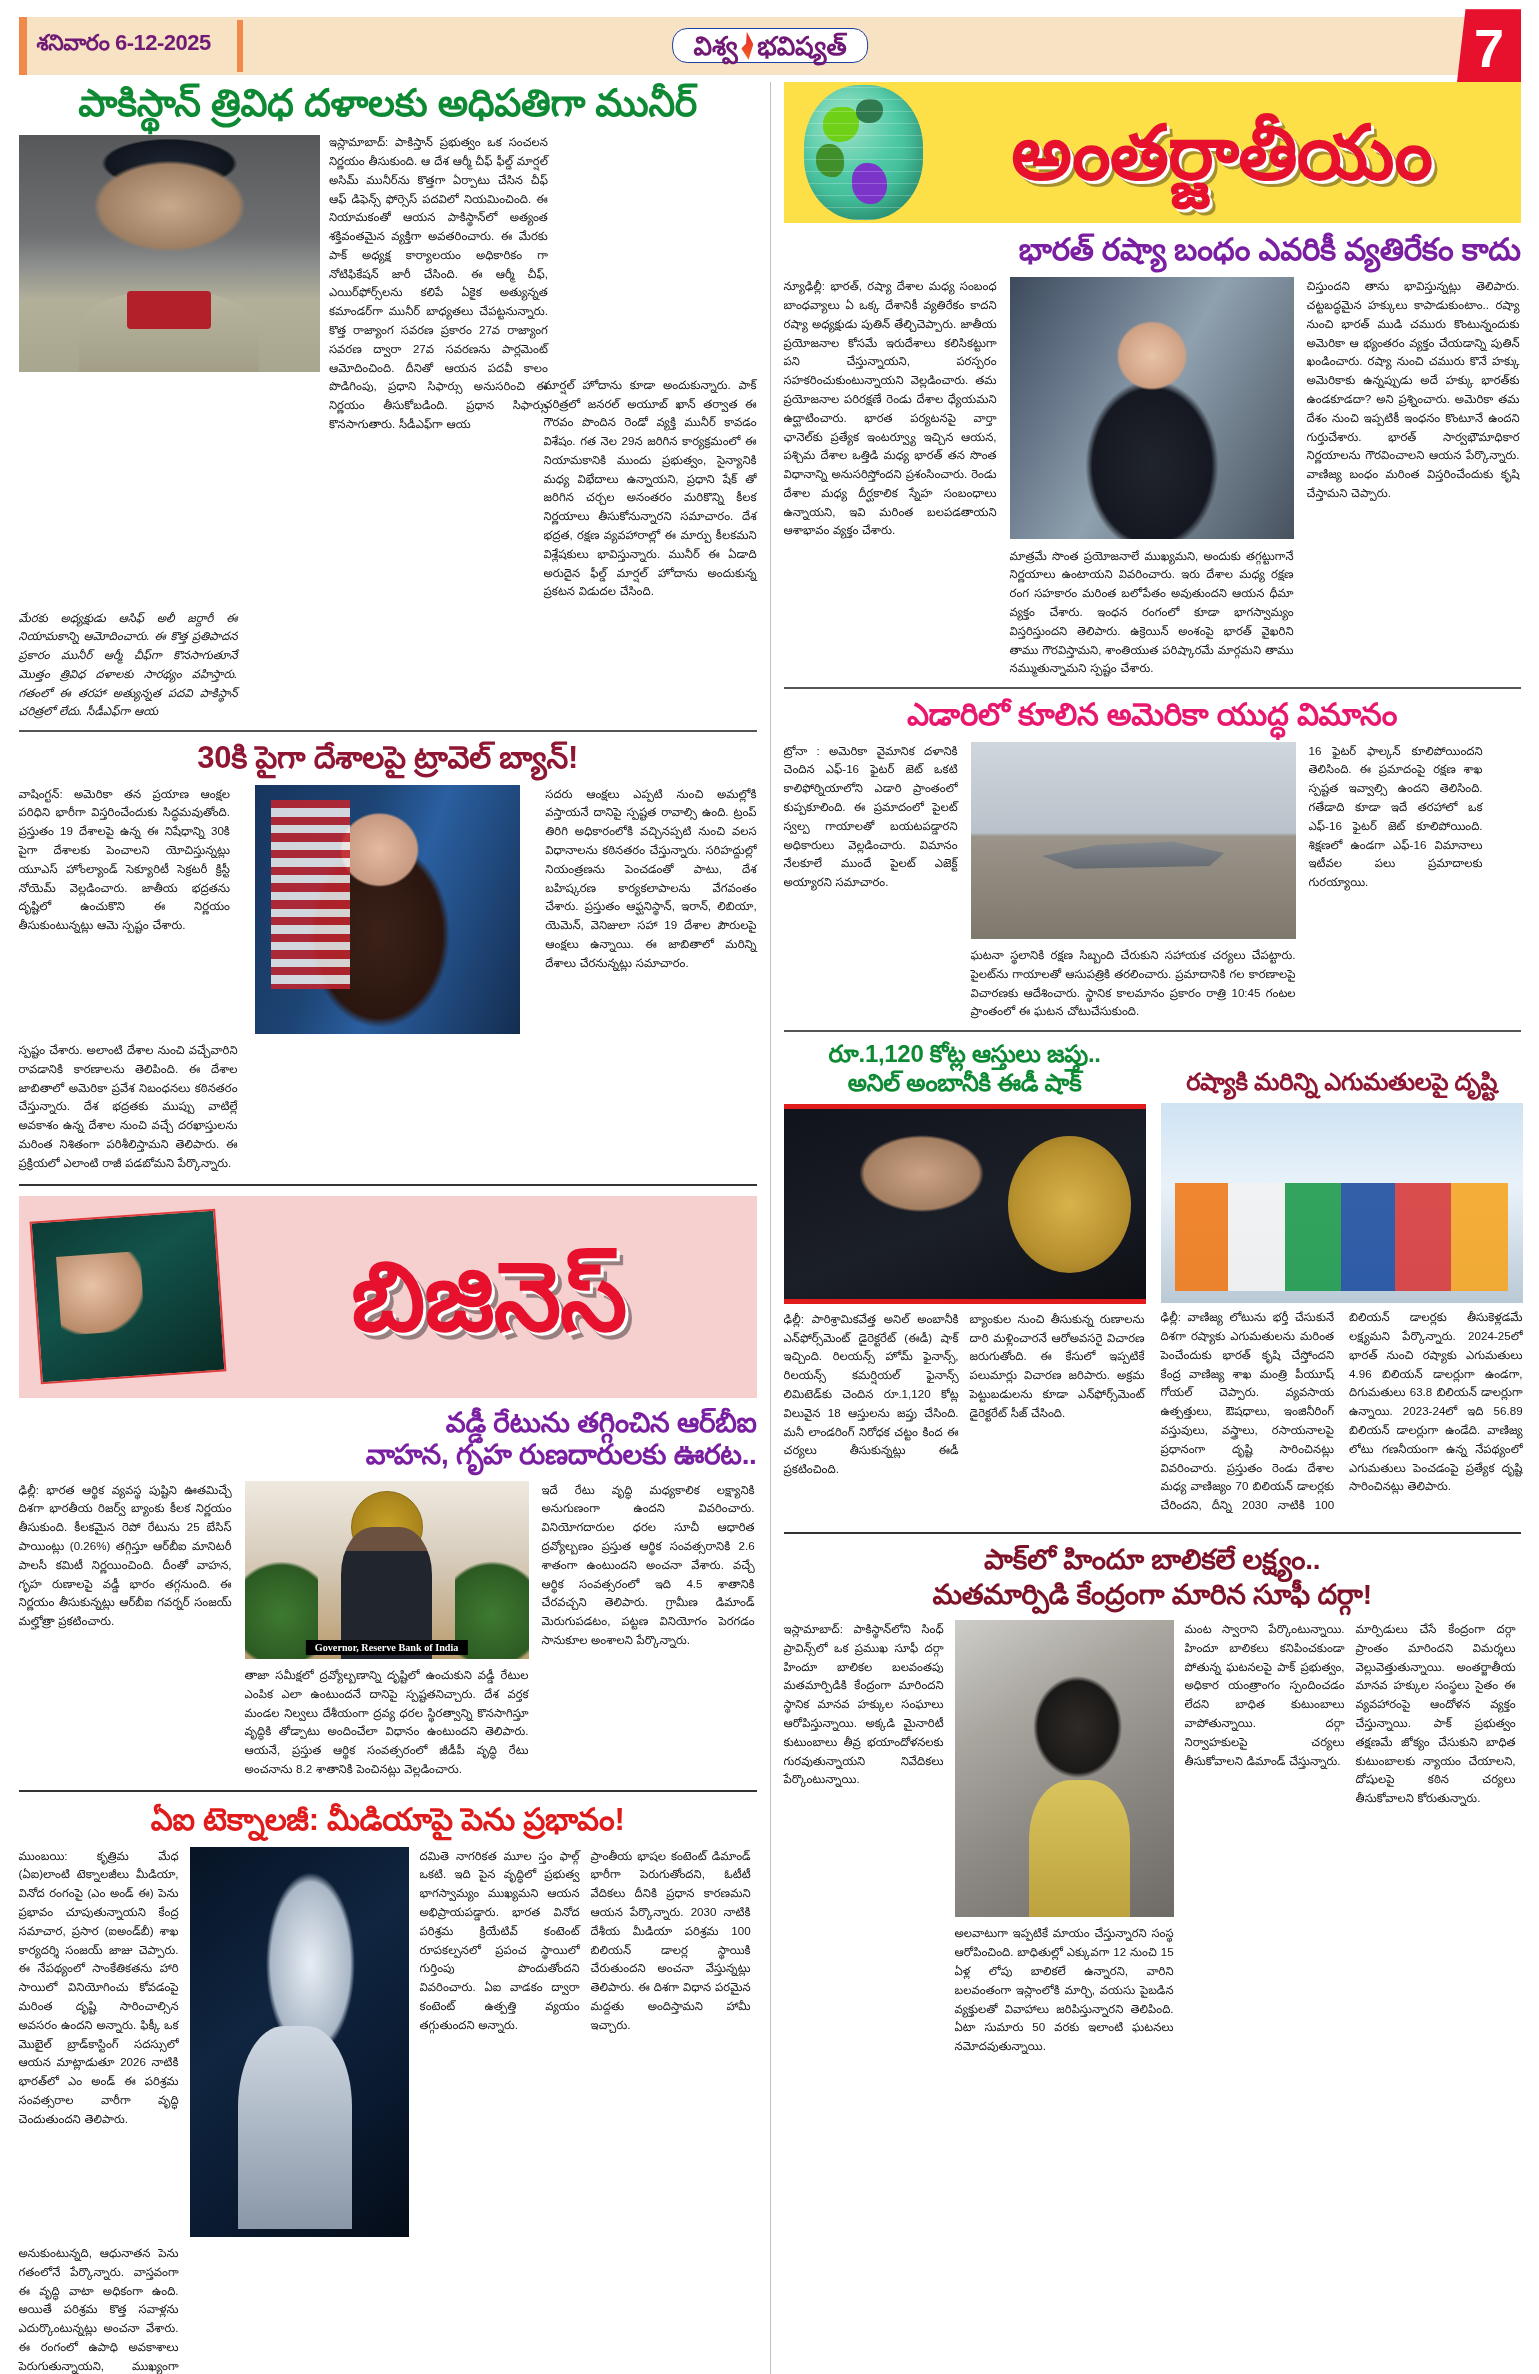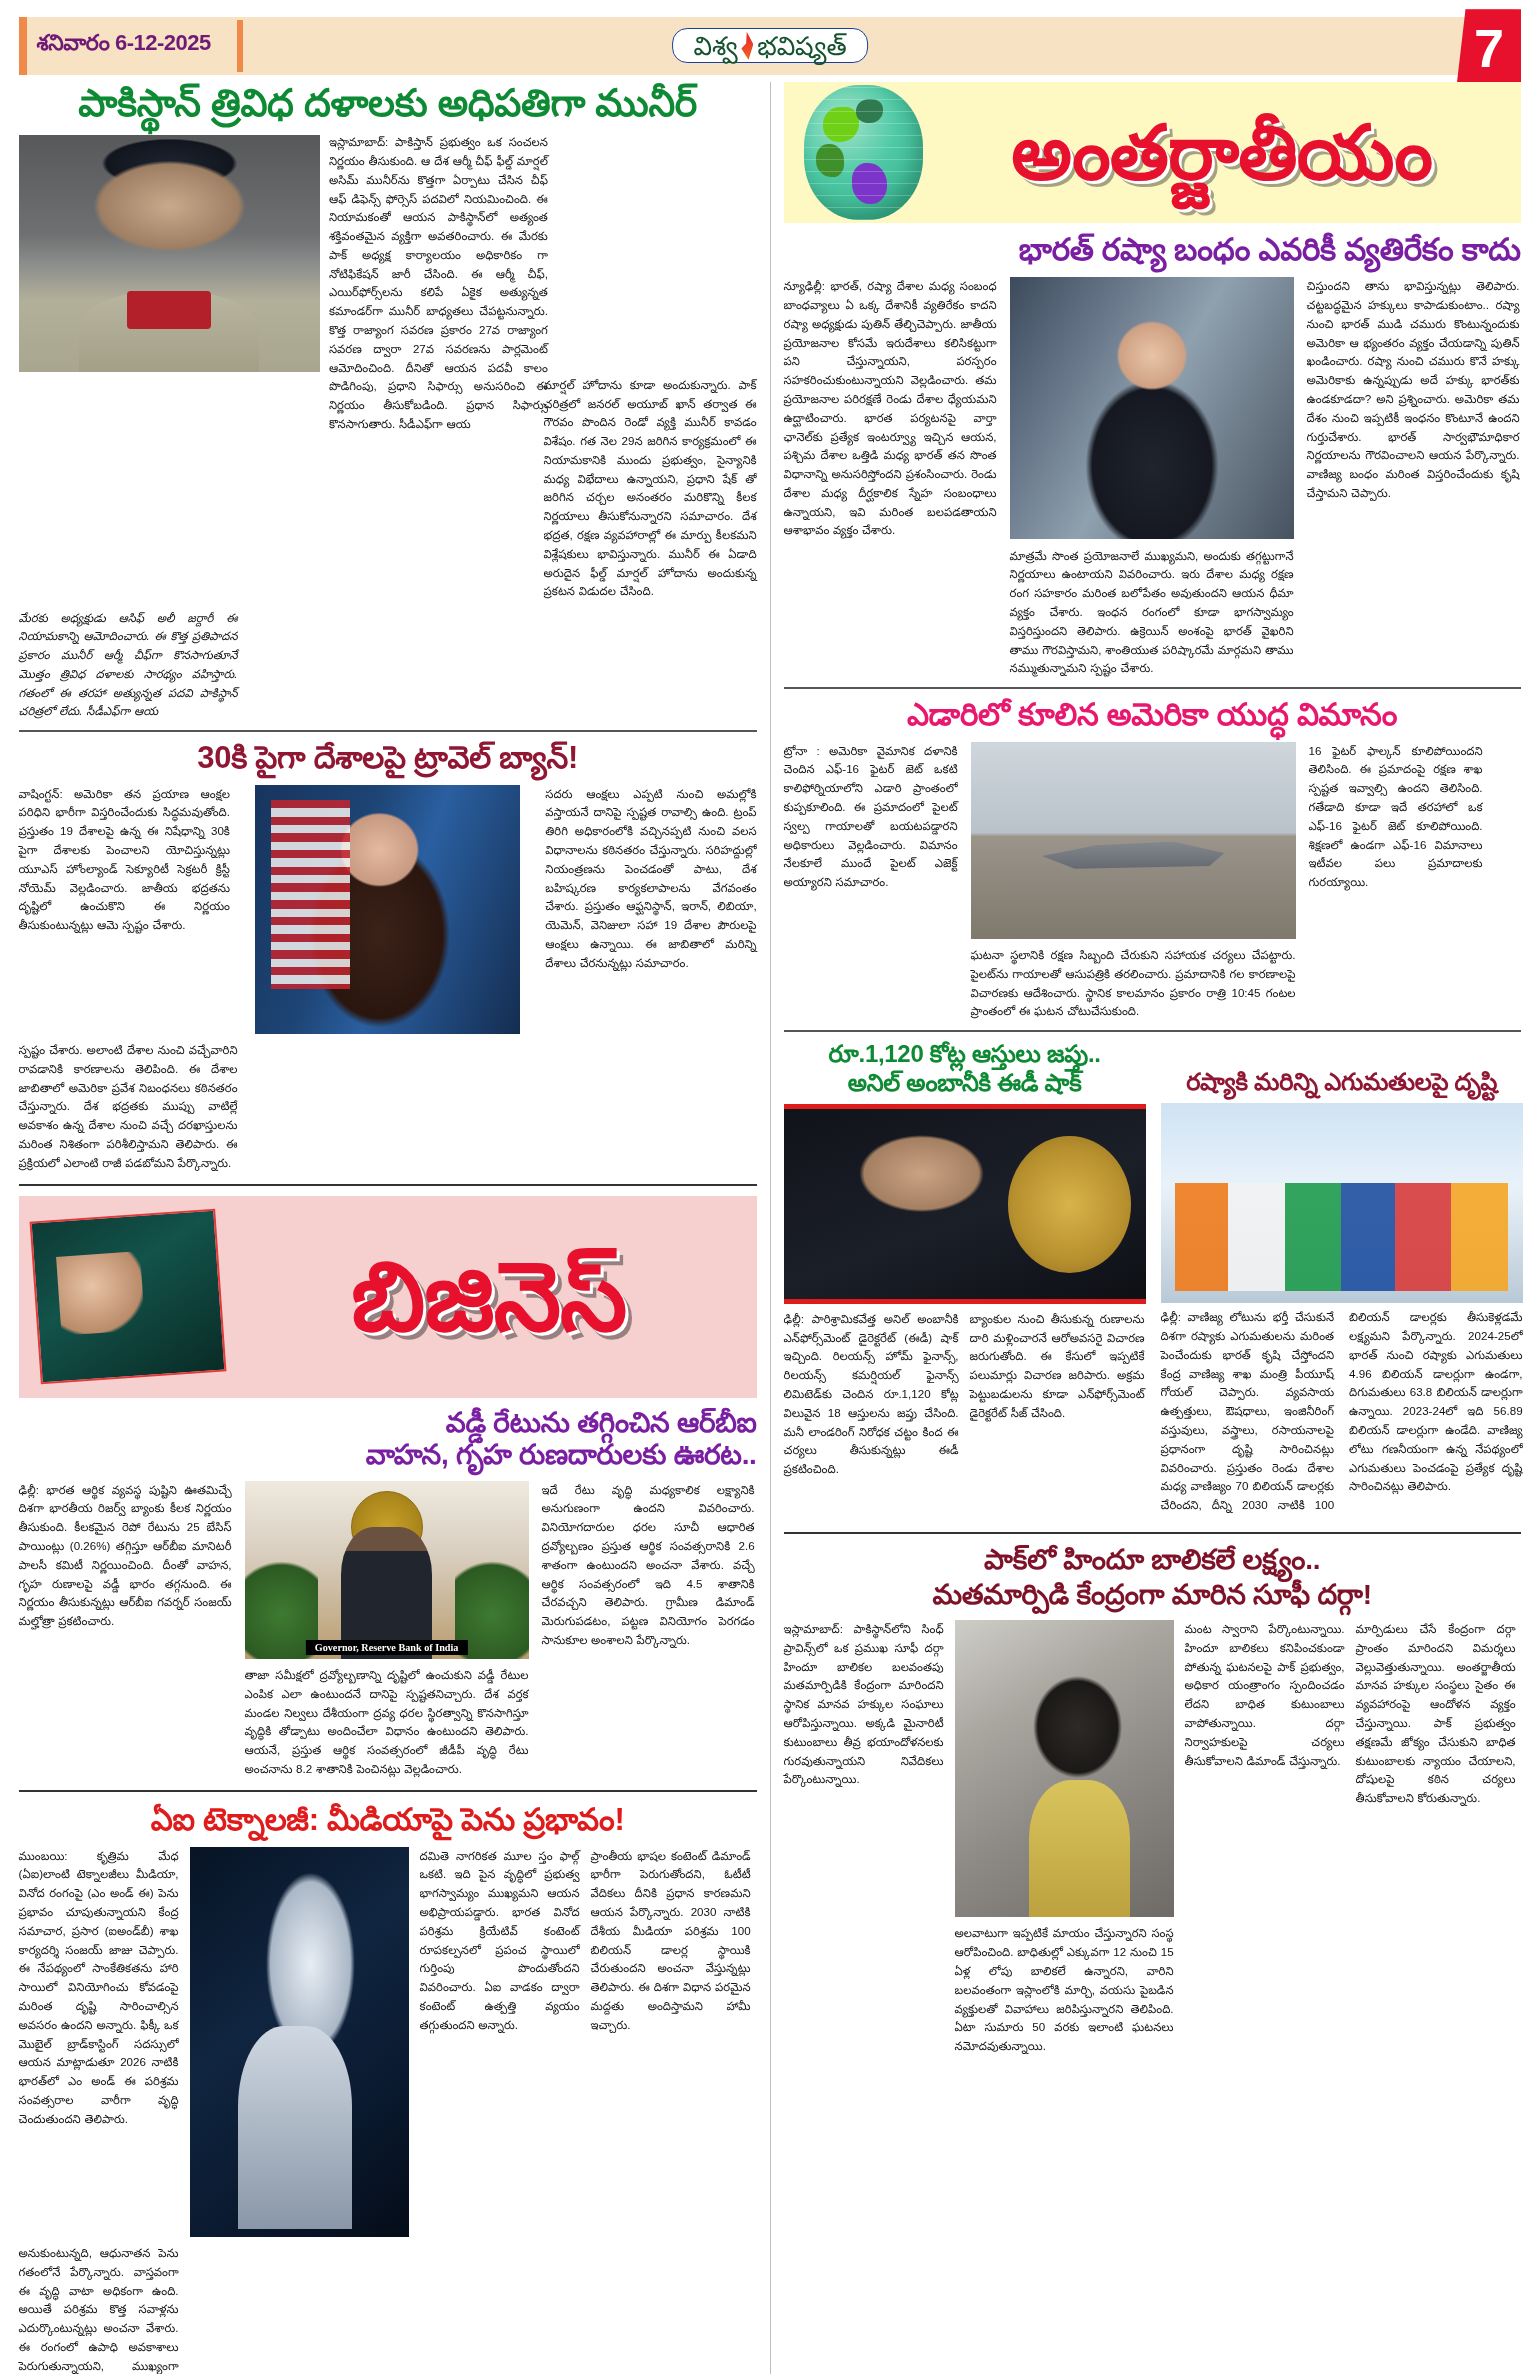--- a/index.html
+++ b/index.html
@@ -51,22 +51,22 @@
     background: #fff;
     border: 1.9px solid #1b3fa0;
     border-radius: 15px;
     padding: 2.8px 20.4px;
     display: flex;
     align-items: center;
     gap: 1.9px;
   }
   .masthead-logo .lg-a, .masthead-logo .lg-b {
     font-size: 26px;
-    font-weight: normal;
-    color: #14532d;
+    font-weight: bold;
+    color: #701a75;
     line-height: 1;
   }
   .masthead-logo .lg-flame {
     width: 12px; height: 28px;
     background: linear-gradient(170deg,#e8322a 30%, #f26a1e 100%);
     clip-path: polygon(45% 0%, 100% 45%, 60% 100%, 0% 60%, 40% 42%);
     margin: 0 1.9px;
   }
   .page-number {
     position: absolute;
@@ -240,21 +240,21 @@
     font-family:"Liberation Serif", serif; white-space:nowrap;
   }
 
   
   .banner {
     position: relative;
     display: flex;
     align-items: center;
     overflow: hidden;
   }
-  .banner-intl { background:#fef9c3; height:141px; }
+  .banner-intl { background:#fde047; height:141px; }
   .banner-biz  { background:#f6cfcf; height:202px; }
 
   .globe {
     width: 119px; height: 135px;
     margin-left: 20.4px;
     border-radius: 46%;
     background:
       radial-gradient(circle at 34% 28%, #9fe3c8 0%, #4fc9a5 42%, #2aa882 100%);
     position: relative; flex: none;
     box-shadow: inset -7.4px -9.3px 16.7px rgba(0,0,0,.18);

